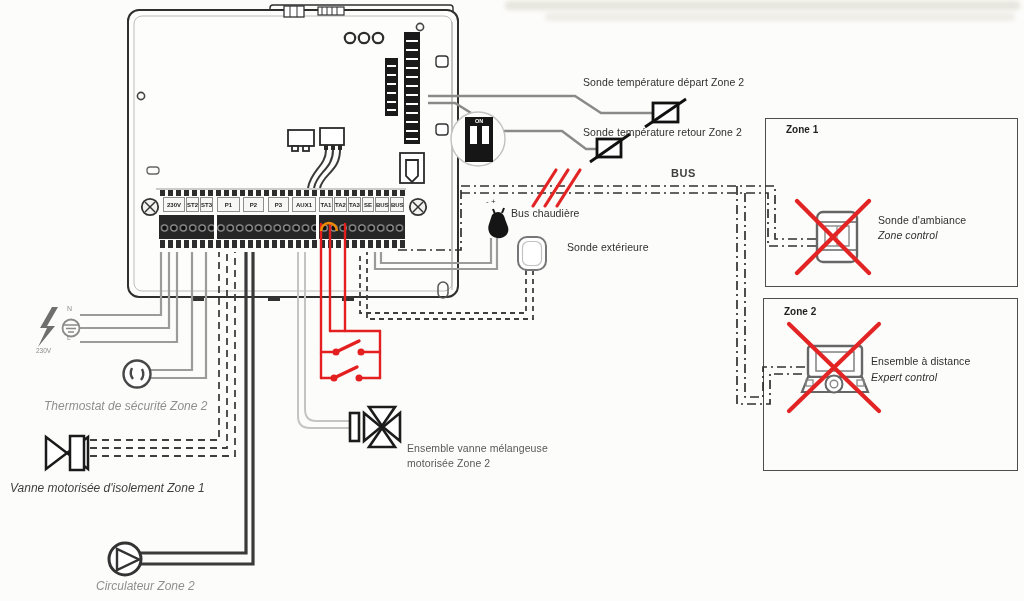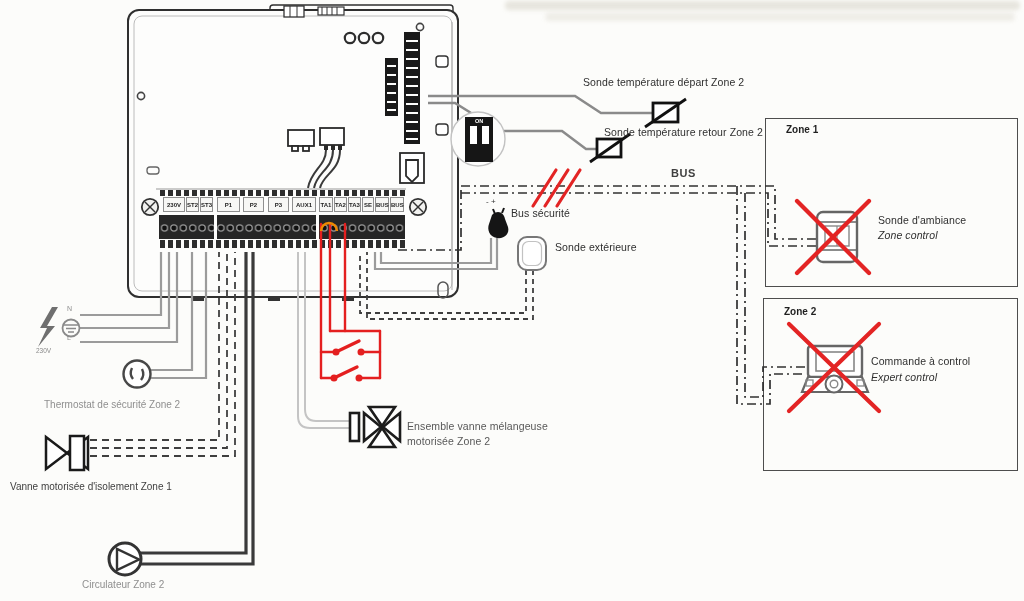--- a/index.html
+++ b/index.html
@@ -4,23 +4,23 @@
 <style>
   html,body{margin:0;padding:0;}
   body{
     width:1024px;height:601px;position:relative;overflow:hidden;
     background:#fcfcfa;
     font-family:"Liberation Sans", sans-serif;
     color:#3a3a3a;
   }
   .abs{position:absolute;white-space:nowrap;}
   .lbl{font-size:10.5px;color:#2f2f2f;letter-spacing:.1px;}
-  .lbl-sm{font-size:10px;}
+  .lbl-sm{font-size:12px;font-style:italic;}
   .light{color:#8f8f8f;}
-  .mid{color:#585858;}
+  .mid{color:#585858;margin-top:22px;}
   .italic{font-style:italic;}
   .bus-lbl{font-size:11px;font-weight:600;color:#3f3f3f;letter-spacing:.6px;}
   .tiny{font-size:7px;color:#8d8d8d;}
   .vtiny{font-size:6.5px;color:#8a8a8a;}
   .zone-box{position:absolute;border:1.6px solid #4d4d4d;background:transparent;}
   .zone-title{font-size:10px;font-weight:bold;color:#1f1f1f;}
   .tlabel{
     position:absolute;top:197px;height:15px;line-height:15px;
     border:1px solid #8f8f8f;background:#f7f7f5;
     font-size:6px;font-weight:bold;color:#1d1d1d;text-align:center;
@@ -328,34 +328,34 @@
   <div class="tlabel" style="left:334px;width:13px;">TA2</div>
   <div class="tlabel" style="left:348px;width:13px;">TA3</div>
   <div class="tlabel" style="left:362px;width:12px;">SE</div>
   <div class="tlabel" style="left:375px;width:14px;">BUS</div>
   <div class="tlabel" style="left:390px;width:14px;">BUS</div>
 </div>
 
 <div class="abs dip-on">ON</div>
 
 <div class="abs lbl" style="left:583px;top:76px;">Sonde température départ Zone 2</div>
-<div class="abs lbl" style="left:583px;top:126px;margin-left:21px;">Sonde température retour Zone 2</div>
+<div class="abs lbl" style="left:583px;top:126px;">Sonde température retour Zone 2</div>
 <div class="abs bus-lbl" style="left:671px;top:167px;">BUS</div>
 <div class="abs" style="left:486px;top:197px;font-size:8px;color:#333;">- +</div>
-<div class="abs lbl" style="left:511px;top:207px;">Bus sécurité</div>
-<div class="abs lbl" style="left:555px;top:241px;">Sonde extérieure</div>
+<div class="abs lbl" style="left:511px;top:207px;">Bus chaudière</div>
+<div class="abs lbl" style="left:567px;top:241px;">Sonde extérieure</div>
 <div class="abs lbl-sm light" style="left:44px;top:399px;">Thermostat de sécurité Zone 2</div>
 <div class="abs lbl-sm" style="left:10px;top:481px;color:#3f3f3f;">Vanne motorisée d'isolement Zone 1</div>
-<div class="abs lbl-sm light" style="left:82px;top:579px;">Circulateur Zone 2</div>
+<div class="abs lbl-sm light" style="left:96px;top:579px;">Circulateur Zone 2</div>
 <div class="abs lbl mid" style="left:407px;top:420px;">Ensemble vanne mélangeuse</div>
 <div class="abs lbl mid" style="left:407px;top:435px;">motorisée Zone 2</div>
 
 <div class="abs tiny" style="left:67px;top:305px;">N</div>
 <div class="abs tiny" style="left:67px;top:334px;">L</div>
 <div class="abs vtiny" style="left:36px;top:347px;">230V</div>
 
 <div class="abs zone-title" style="left:786px;top:124px;">Zone 1</div>
 <div class="abs lbl" style="left:878px;top:214px;">Sonde d'ambiance</div>
 <div class="abs lbl italic" style="left:878px;top:229px;">Zone control</div>
 
 <div class="abs zone-title" style="left:784px;top:306px;">Zone 2</div>
-<div class="abs lbl" style="left:871px;top:355px;">Commande à control</div>
+<div class="abs lbl" style="left:871px;top:355px;">Ensemble à distance</div>
 <div class="abs lbl italic" style="left:871px;top:371px;">Expert control</div>
 
 </body></html>

